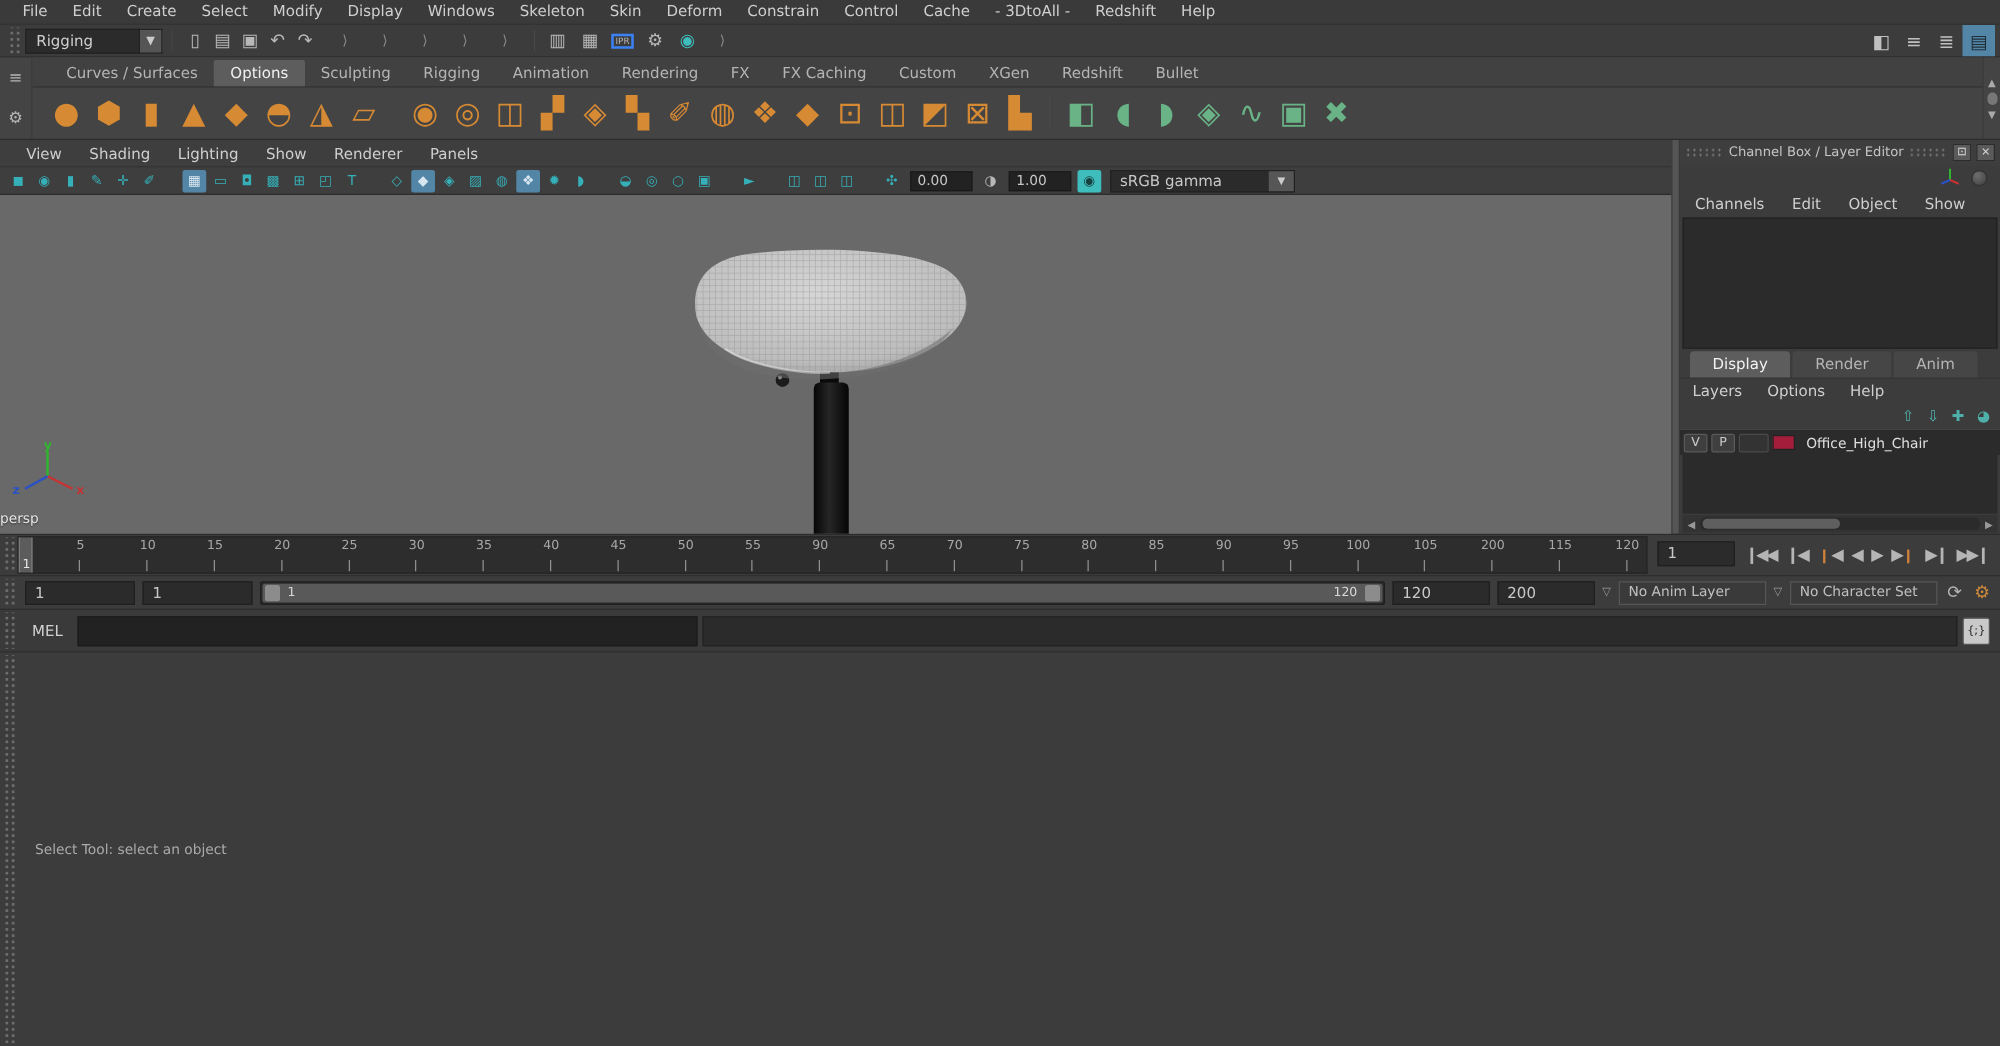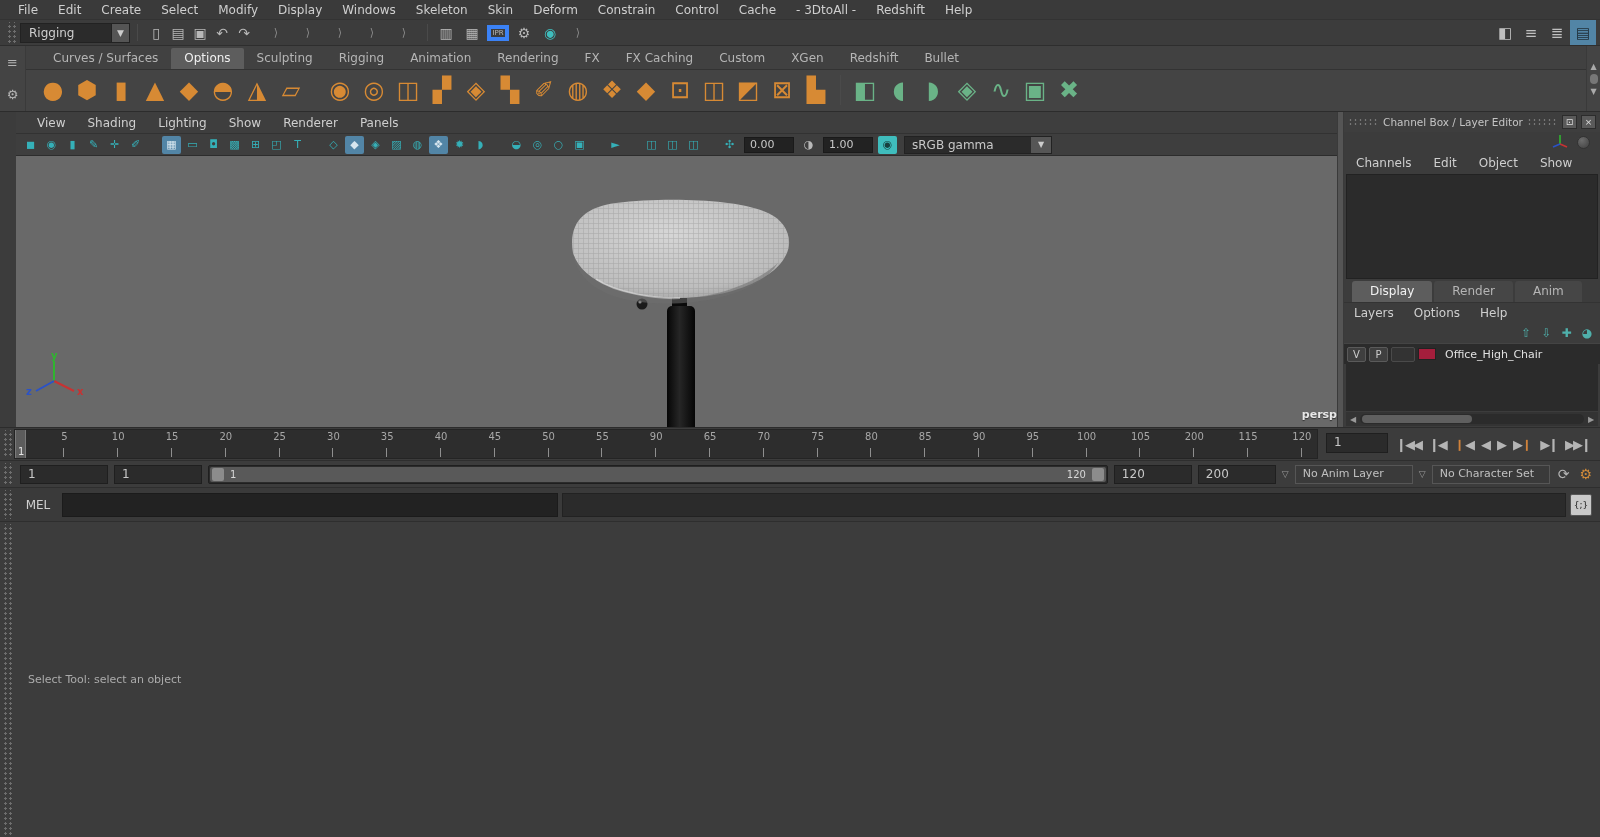--- a/index.html
+++ b/index.html
@@ -6,30 +6,30 @@
   html,body { width:1600px; height:837px; overflow:hidden; background:#3c3c3c;
     font-family:"DejaVu Sans","Liberation Sans",sans-serif; font-size:12px; color:#c8c8c8; }
   body { display:flex; flex-direction:column; }
   i { font-style:normal; } b { font-weight:normal; }
 
   .vsep { width:1px; height:70%; background:#2e2e2e; border-right:1px solid #4a4a4a; margin:0 7px; align-self:center; }
   .dots { width:10px; align-self:stretch; margin:2px 2px;
     background-image:radial-gradient(#6e6e6e 1px, transparent 1.2px); background-size:5px 5px; background-position:1px 2px; }
 
   
-  .menubar { height:20px; background:#3a3a3a; display:flex; align-items:center; padding-left:8px; border-bottom:1px solid #333; }
+  .menubar { height:20px; background:#3a3a3a; display:flex; align-items:flex-start; padding-left:8px; border-bottom:1px solid #333; }
   .menubar .item { padding:2px 10px; color:#cfcfcf; cursor:default; }
 
   
   .statusline { height:26px; background:#3c3c3c; display:flex; align-items:center; border-bottom:1px solid #2e2e2e; padding:0 4px; }
   .menuset { display:flex; height:20px; margin-left:2px; }
   .menuset .field { width:92px; background:#2b2b2b; border:1px solid #222; display:flex; align-items:center; padding-left:8px; color:#cfcfcf; }
   .menuset .arrow { width:18px; background:#555; border:1px solid #222; border-left:none; display:flex; align-items:center; justify-content:center; color:#ccc; font-size:9px; }
   .statusline .item { width:22px; height:22px; display:flex; align-items:center; justify-content:center; color:#b8b8b8; font-size:14px; }
-  .statusline .item.small b { font-size:7px; letter-spacing:0; border:4px solid #3b82f6; padding:0 1px; }
+  .statusline .item.small b { font-size:7px; letter-spacing:0; border:2px solid #3b82f6; padding:0 1px; }
   .statusline .chevrons .item { width:14px; color:#8a8a8a; font-size:11px; }
   .spacer { flex:1; }
   .sidebar-toggles { display:flex; height:100%; }
   .sidebar-toggles .item { width:26px; height:100%; font-size:15px; color:#c0c0c0; }
   .sidebar-toggles .item.active { background:#5285a6; color:#1e2d36; }
 
   
   .shelf { height:66px; background:#444; display:flex; border-bottom:1px solid #2c2c2c; }
   .shelf-left { width:26px; display:flex; flex-direction:column; align-items:center; justify-content:space-around; border-right:1px solid #3a3a3a; }
   .shelf-left span { color:#b5b5b5; font-size:13px; }
@@ -37,35 +37,35 @@
   .shelf-tabs { height:24px; display:flex; align-items:flex-end; background:#414141; padding-left:14px; border-bottom:1px solid #333; }
   .shelf-tabs .item { padding:3px 13px 4px; color:#b5b5b5; }
   .shelf-tabs .item.active { background:#5d5d5d; color:#f0f0f0; border-radius:2px 2px 0 0; }
   .shelf-icons { height:42px; display:flex; align-items:center; padding-left:10px; }
   .shelf-icons .item { width:34px; height:34px; display:flex; align-items:center; justify-content:center; font-size:24px; color:#d78a34; }
   .shelf-scroll { width:14px; display:flex; flex-direction:column; align-items:center; justify-content:center; gap:3px; border-left:1px solid #3a3a3a; }
   .shelf-scroll span { color:#aaa; font-size:8px; }
   .shelf-scroll .thumb { width:8px; height:10px; background:#777; border-radius:4px; }
 
   
-  .main { flex:1; display:flex; min-height:0;margin-left:16px; }
+  .main { flex:1; display:flex; min-height:0; }
 
   .viewport { flex:1; display:flex; flex-direction:column; min-width:0; }
   .vp-menus { height:22px; background:#3e3e3e; display:flex; align-items:center; padding-left:10px; border-bottom:1px solid #323232; }
   .vp-menus .item { padding:2px 11px; color:#cfcfcf; }
   .vp-toolbar { height:22px; background:#3e3e3e; display:flex; align-items:center; padding-left:4px; border-bottom:1px solid #2c2c2c; }
   .vp-toolbar .item { width:19px; height:18px; display:flex; align-items:center; justify-content:center; font-size:11px; color:#35b0b8; border-radius:2px; margin:0 1px; }
   .vp-toolbar .item.active { background:#5285a6; color:#d7e6ef; }
   .vp-toolbar .numfield { width:50px; height:16px; background:#222; border:1px solid #1a1a1a; color:#c8c8c8; font-size:11px; padding:0 5px; margin:0 4px; display:flex; align-items:center; }
   .vp-toolbar .cm-select { width:148px; height:18px; background:#2b2b2b; border:1px solid #222; display:flex; align-items:center; margin-left:6px; }
   .vp-toolbar .cm-select .lbl { flex:1; padding-left:7px; color:#c8c8c8; }
   .vp-toolbar .cm-select .arr { width:20px; height:100%; background:#565656; display:flex; align-items:center; justify-content:center; font-size:8px; color:#ccc; }
 
   .canvas { flex:1; background:#696969; position:relative; overflow:hidden; }
-  .camera-label { position:absolute; left:0; right:0; bottom:6px; text-align:right; color:#e8e8e8; font-size:11px; font-weight:bold; text-shadow:0 1px 1px #333; }
+  .camera-label { position:absolute; left:0; right:0; bottom:6px; text-align:left; color:#e8e8e8; font-size:11px; font-weight:normal; text-shadow:0 1px 1px #333; }
   .axis-gizmo { position:absolute; left:8px; bottom:26px; }
 
   .divider { width:7px; background:#555; border-left:1px solid #3a3a3a; border-right:1px solid #3a3a3a; }
 
   
   .panel { width:256px; background:#3c3c3c; display:flex; flex-direction:column; }
   .panel-title { height:20px; display:flex; align-items:center; background:#3e3e3e; padding:0 4px; gap:4px; }
   .panel-title .grip { flex:1; height:8px; background-image:radial-gradient(#777 1px, transparent 1.2px); background-size:5px 4px; }
   .panel-title .txt { color:#c4c4c4; font-size:10.5px; white-space:nowrap; }
   .panel-title .btn { width:15px; height:14px; background:#5a5a5a; border:1px solid #2c2c2c; color:#ddd; font-size:9px; display:flex; align-items:center; justify-content:center; }

